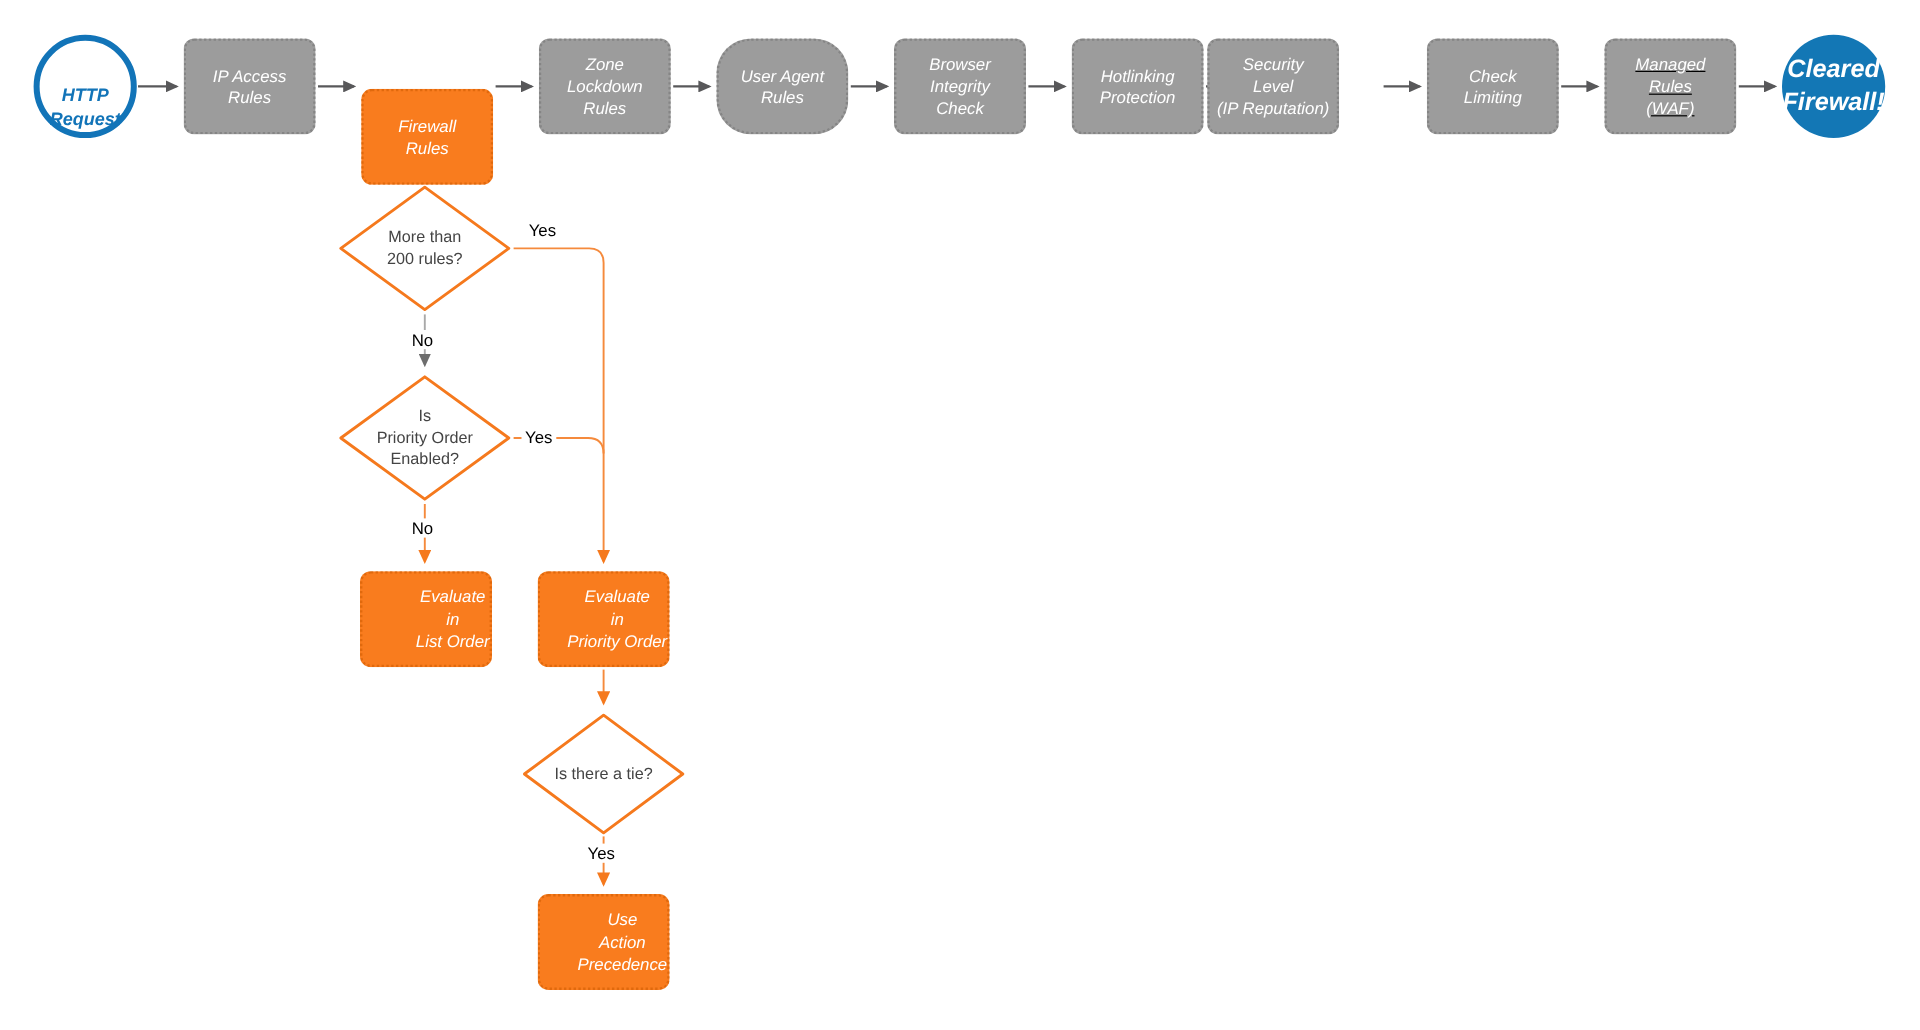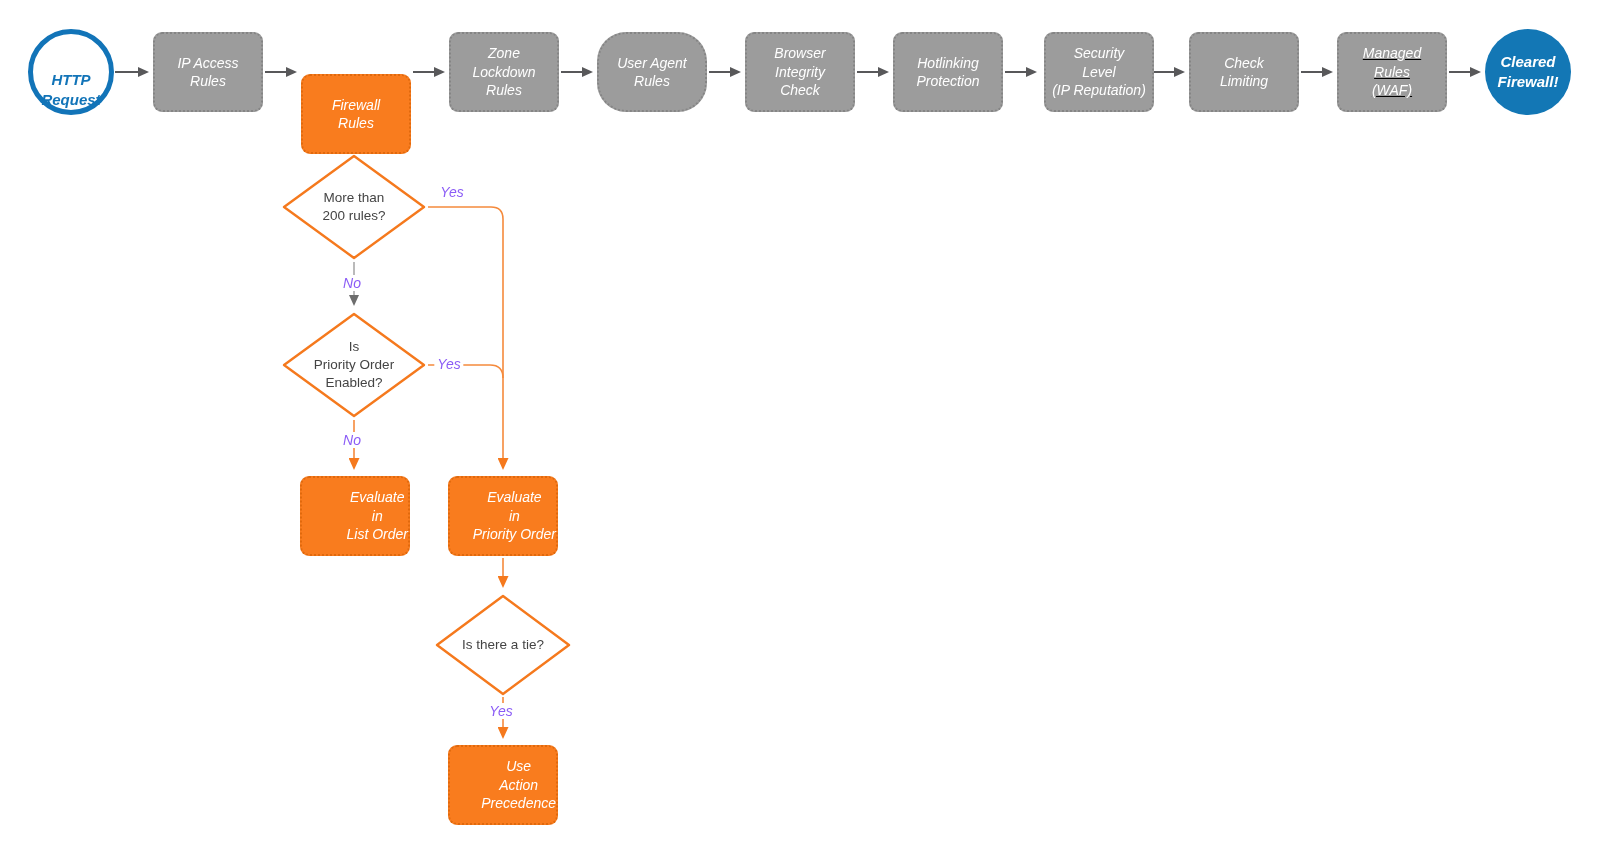--- a/index.html
+++ b/index.html
@@ -17,21 +17,21 @@
   
   .circle-start{
     width:86px;height:86px;border-radius:50%;
     background:#ffffff;border:5px solid #1274b8;
   }
   .circle-start .label{color:#1274b8;font-weight:bold;font-style:italic;font-size:15px;}
   .circle-end{
     width:86px;height:86px;border-radius:50%;
     background:#1377b5;border:none;
   }
-  .circle-end .label{color:#ffffff;font-weight:bold;font-style:italic;font-size:15px;}
+  .circle-end .label{color:#ffffff;font-weight:bold;font-style:italic;font-size:21px;}
 
   
   .process{
     width:110px;height:80px;border-radius:9px;
     background:#9c9c9c;border:2px dotted #858585;
   }
   .process .label{color:#ffffff;font-style:italic;font-size:14px;}
   .process.highlight{
     background:#f97c1e;border:2px dotted #e0690d;
   }
@@ -45,21 +45,21 @@
 
   
   .decision{background:transparent;}
   .decision svg{position:absolute;left:0;top:0;}
   .decision .label{position:relative;color:#444444;font-size:13.5px;line-height:1.35;}
 
   
   .edge-label{
     position:absolute;z-index:3;
     transform:translate(-50%,-50%);
-    font-style:italic;font-size:14px;color:#8b5cf6;
+    font-size:14px;color:#000000;
     background:#ffffff;padding:0 3px;text-align:center;
   }
 </style>
 </head>
 <body>
 
 <div id="canvas">
 
   <svg id="wires" viewBox="0 0 1600 858" xmlns="http://www.w3.org/2000/svg">
     <defs>
@@ -126,21 +126,21 @@
   </div>
   <div class="node process" style="left:745px;top:32px;">
     <div class="label">Browser
 Integrity
 Check</div>
   </div>
   <div class="node process" style="left:893px;top:32px;">
     <div class="label">Hotlinking
 Protection</div>
   </div>
-  <div class="node process" style="left:1044px;top:32px;">
+  <div class="node process" style="left:1006px;top:32px;">
     <div class="label">Security
 Level
 (IP Reputation)</div>
   </div>
   <div class="node process" style="left:1189px;top:32px;">
     <div class="label">Check
 Limiting</div>
   </div>
   <div class="node process" style="left:1337px;top:32px;text-decoration:underline;">
     <div class="label">Managed

